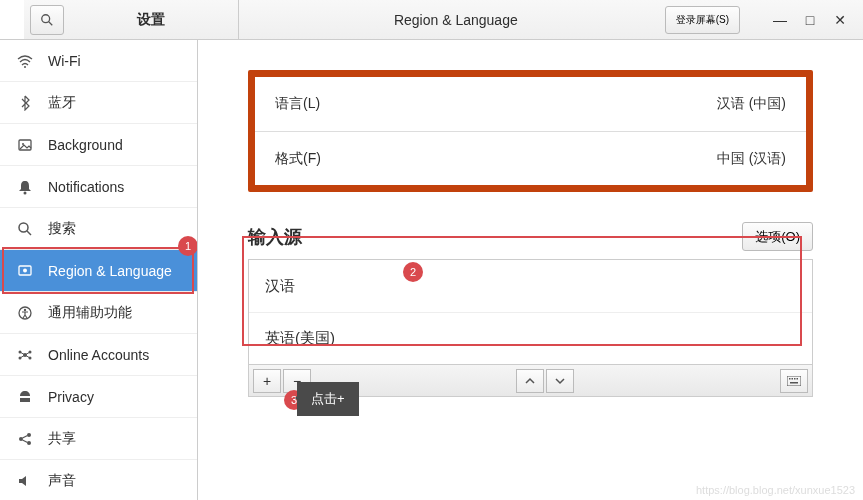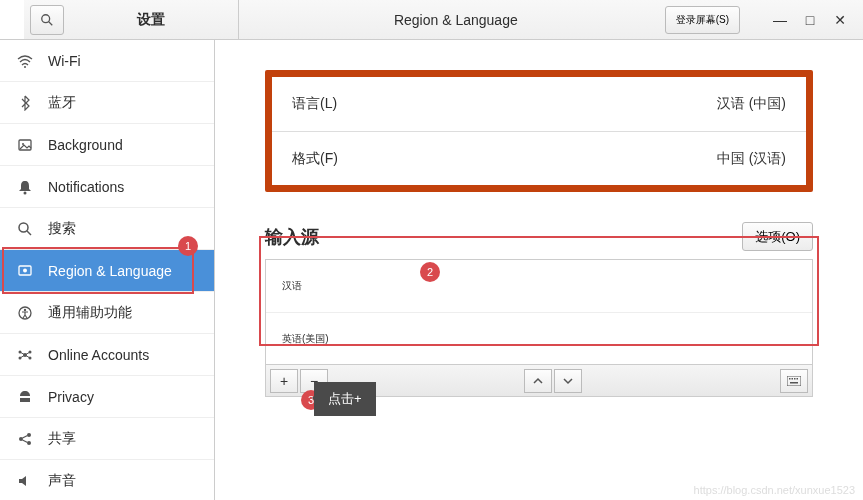--- a/index.html
+++ b/index.html
@@ -8,39 +8,39 @@
 .header { height: 40px; display: flex; border-bottom: 1px solid #ccc; padding-left: 24px; }
 .header-left { width: 215px; display: flex; align-items: center; border-right: 1px solid #ccc; background: linear-gradient(#f8f8f8, #efefef); }
 .search-btn { width: 34px; height: 30px; margin: 4px 0 4px 6px; border: 1px solid #bbb; border-radius: 3px; background: linear-gradient(#fdfdfd,#ececec); display: flex; align-items: center; justify-content: center; cursor: pointer; }
 .header-title-left { flex: 1; text-align: center; font-size: 14px; font-weight: bold; color: #2e2e2e; }
 .header-right { flex: 1; display: flex; align-items: center; background: linear-gradient(#f8f8f8, #efefef); padding: 0 8px; }
 .header-title-right { flex: 1; text-align: center; font-size: 14px; color: #2e2e2e; }
 .login-btn { height: 28px; padding: 0 10px; border: 1px solid #bbb; border-radius: 3px; background: linear-gradient(#fdfdfd,#ececec); font-size: 10px; cursor: pointer; margin-right: 25px; }
 .win-ctrl { width: 22px; height: 22px; display: flex; align-items: center; justify-content: center; cursor: pointer; font-size: 14px; color: #333; margin: 0 4px; }
 
 .body { display: flex; height: 460px; }
-.sidebar { width: 215px; border-right: 1px solid #ccc; background: #fff; overflow-y: auto; position: relative; }
+.sidebar { width: 198px; border-right: 1px solid #ccc; background: #fff; overflow-y: auto; position: relative; }
 .sidebar-item { height: 42px; display: flex; align-items: center; padding: 0 16px; font-size: 14px; color: #2e2e2e; cursor: pointer; border-bottom: 1px solid #eee; }
 .sidebar-item.active { background: #4a90d9; color: #fff; }
 .sidebar-item .icon { width: 18px; height: 18px; margin-right: 14px; display: flex; align-items: center; justify-content: center; color: #555; }
 .sidebar-item.active .icon { color: #fff; }
 
 .content { flex: 1; background: #fff; padding: 30px 50px; position: relative; }
 .settings-box { border: 7px solid #c2410c; border-radius: 2px; }
 .settings-row { height: 54px; display: flex; align-items: center; padding: 0 20px; font-size: 14px; color: #2e2e2e; cursor: pointer; }
 .settings-row + .settings-row { border-top: 1px solid #ddd; }
 .settings-row .label { flex: 1; }
 .settings-row .value { color: #333; }
 
 .input-source-header { display: flex; align-items: center; margin-top: 30px; margin-bottom: 8px; }
 .input-source-header .title { flex: 1; font-size: 18px; color: #2e2e2e; font-weight: bold; }
 .options-btn { height: 29px; padding: 0 12px; border: 1px solid #bbb; border-radius: 3px; background: linear-gradient(#fdfdfd,#ececec); font-size: 13px; cursor: pointer; }
 
 .input-source-box { border: 1px solid #ccc; }
-.input-source-item { height: 52px; display: flex; align-items: center; padding: 0 16px; font-size: 10px; color: #2e2e2e; cursor: pointer; }
+.input-source-item { height: 52px; display: flex; align-items: center; padding: 0 16px; font-size: 15px; color: #2e2e2e; cursor: pointer; }
 .input-source-item + .input-source-item { border-top: 1px solid #eee; }
 
 .toolbar { height: 32px; background: linear-gradient(#f5f5f5,#e8e8e8); border: 1px solid #ccc; border-top: none; display: flex; align-items: center; padding: 0 4px; }
 .tb-btn { width: 28px; height: 24px; border: 1px solid #bbb; background: linear-gradient(#fdfdfd,#ececec); display: flex; align-items: center; justify-content: center; cursor: pointer; margin-right: 2px; font-size: 14px; color: #333; }
 .tb-spacer { flex: 1; }
 .tb-group { display: flex; }
 .tb-btn.right { margin-left: 2px; margin-right: 0; }
 
 .callout { position: absolute; width: 20px; height: 20px; border-radius: 50%; background: #d9494d; color: #fff; font-size: 11px; display: flex; align-items: center; justify-content: center; z-index: 10; }
 .highlight-box { position: absolute; border: 2px solid #d9494d; z-index: 9; pointer-events: none; }
@@ -243,13 +243,13 @@
         </div>
     </div>
 
     <div class="highlight-box" style="left:44px; top:196px; width:560px; height:110px;"></div>
     <div class="callout" style="left:205px; top:222px;">2</div>
     <div class="callout" style="left:86px; top:350px;">3</div>
     <div class="tooltip" style="left:99px; top:342px;">点击+</div>
   </div>
 </div>
 
-<div class="watermark">https://blog.csdn.net/xunxue1523</div>
+<div class="watermark">https://blog.blog.net/xunxue1523</div>
 
 </body></html>

